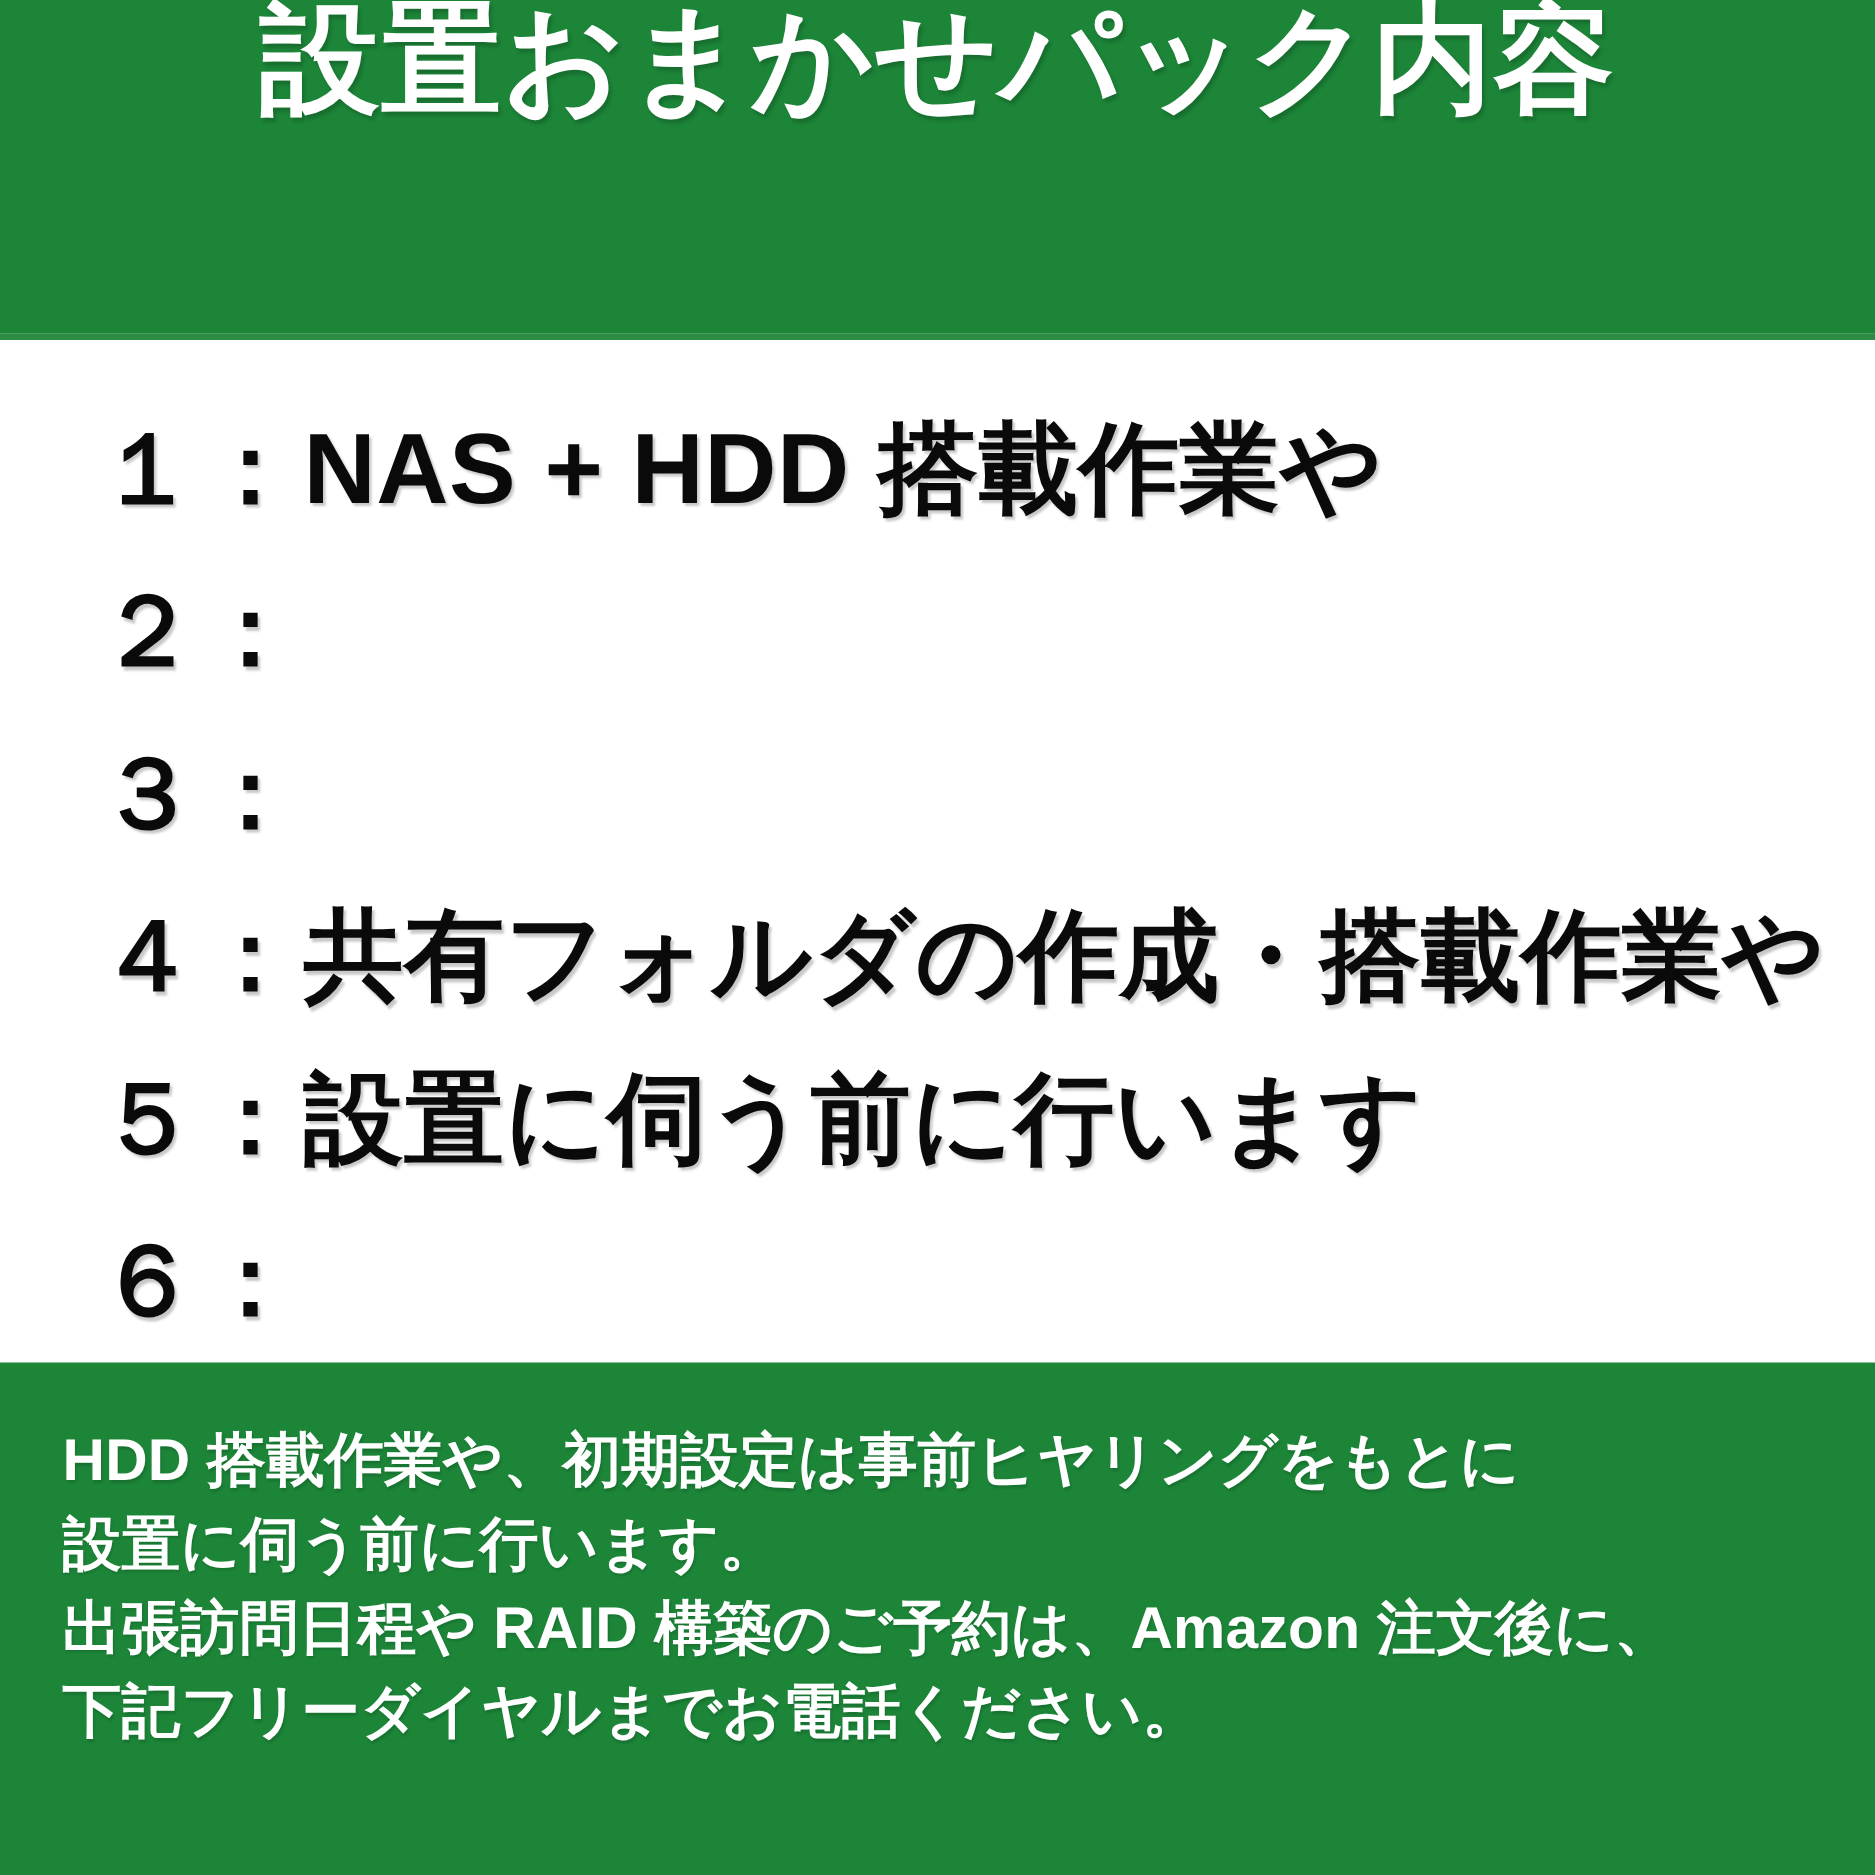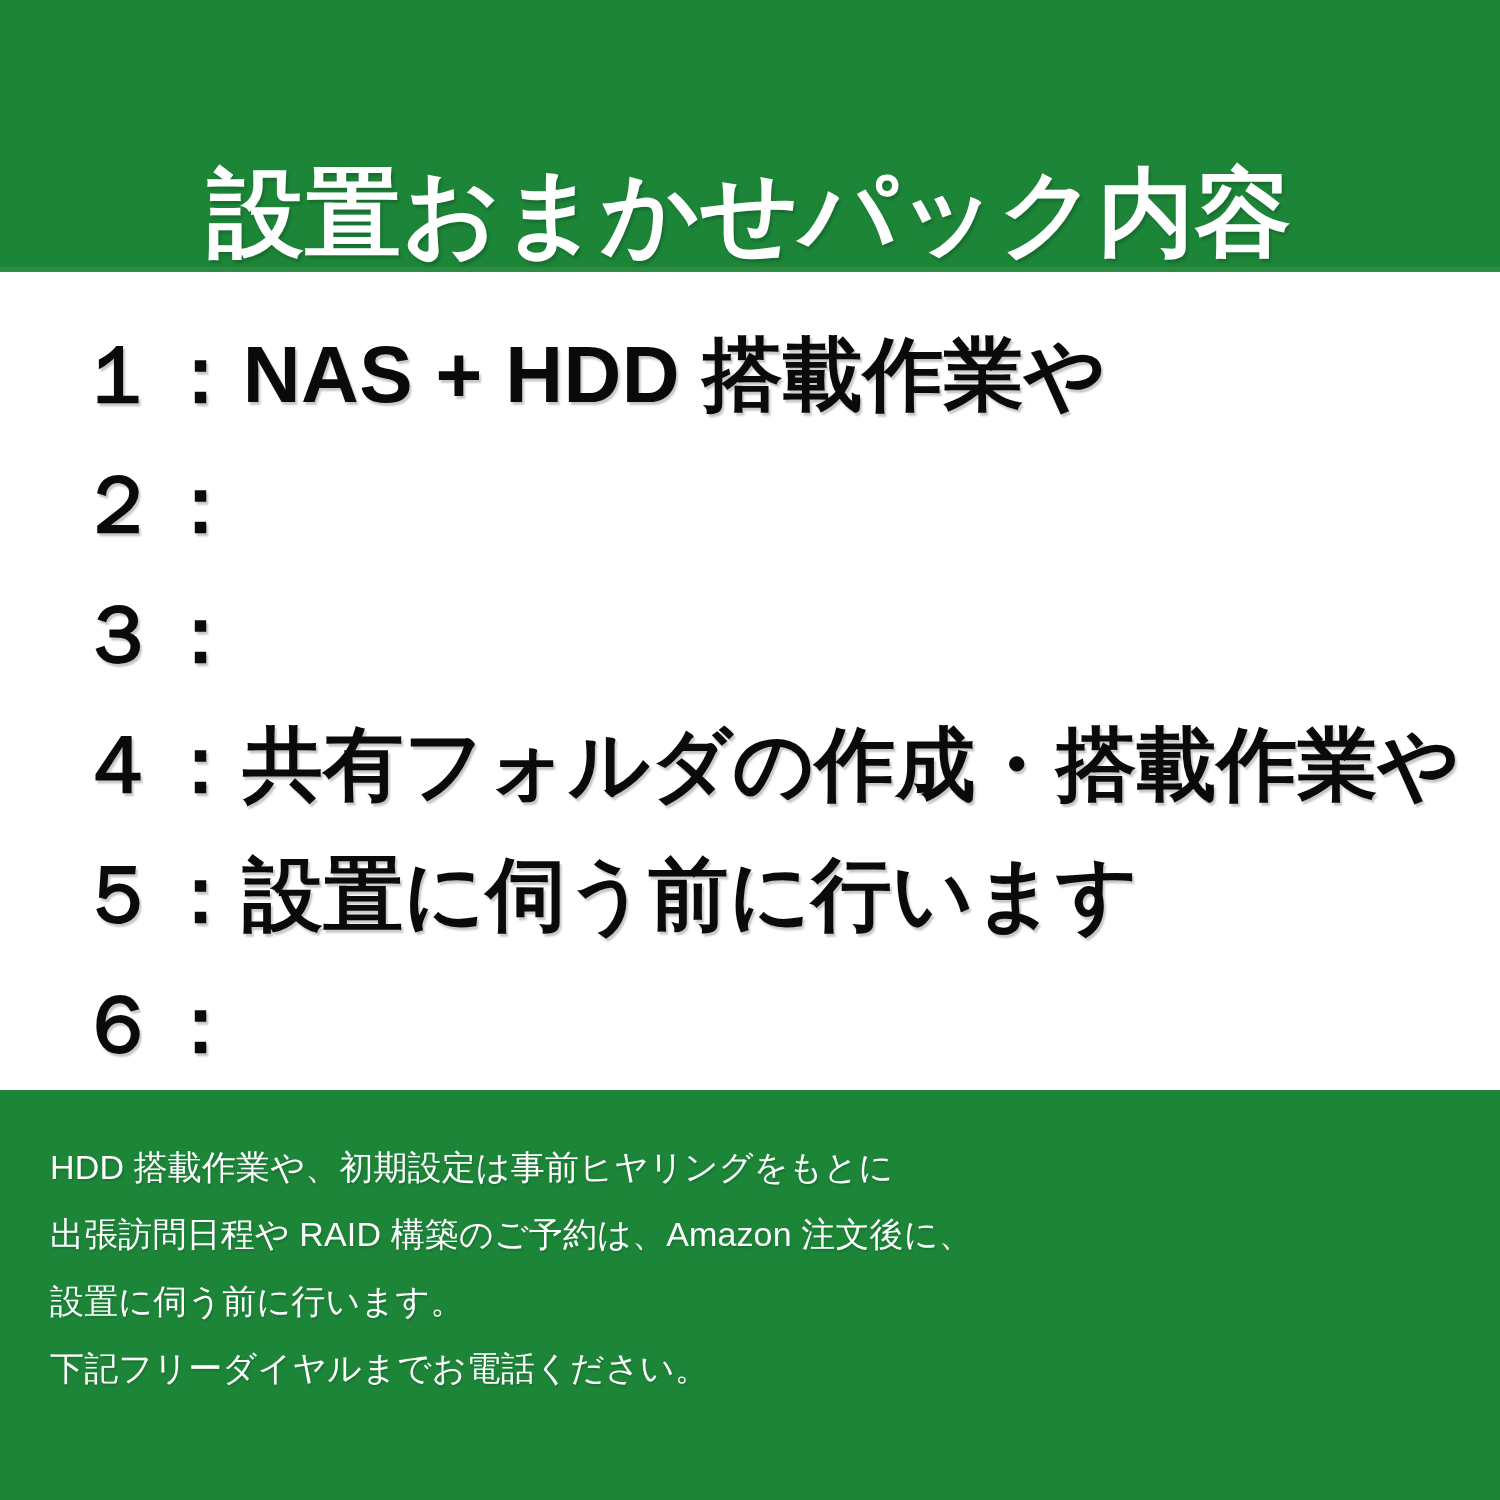--- a/index.html
+++ b/index.html
@@ -23,21 +23,21 @@
     flex-direction: column;
   }
 
   
   .header-band {
     position: relative;
     width: 100%;
     height: 276px;
     background: #1c8538;
     display: flex;
-    align-items: flex-end;
+    align-items: flex-start;
     justify-content: center;
     box-sizing: border-box;
   }
   .header-title {
     font-size: 96px;
     font-weight: 700;
     color: #ffffff;
     letter-spacing: 0.012em;
     line-height: 1;
     white-space: nowrap;
@@ -92,22 +92,22 @@
   .footer-band {
     position: relative;
     width: 100%;
     height: 422px;
     background: #1c8538;
     box-sizing: border-box;
     padding: 44px 0 0 50px;
   }
   .footer-line {
     color: #ffffff;
-    font-size: 34px;
-    font-weight: 400;
+    font-size: 47px;
+    font-weight: 700;
     line-height: 67px;
     white-space: nowrap;
     letter-spacing: 0.004em;
     text-shadow: 1px 2px 2px rgba(0,0,0,0.14);
   }
 </style>
 </head>
 <body>
 
 <div class="poster">
@@ -151,18 +151,18 @@
       <li class="list-item">
         <span class="item-num">６</span>
         <span class="item-sep">：</span>
       </li>
 
     </ul>
   </div>
 
   <div class="footer-band">
     <div class="footer-line">HDD 搭載作業や、初期設定は事前ヒヤリングをもとに</div>
+    <div class="footer-line">設置に伺う前に行います。</div>
     <div class="footer-line">出張訪問日程や RAID 構築のご予約は、Amazon 注文後に、</div>
-    <div class="footer-line">設置に伺う前に行います。</div>
     <div class="footer-line">下記フリーダイヤルまでお電話ください。</div>
   </div>
 
 </div>
 
 </body></html>

